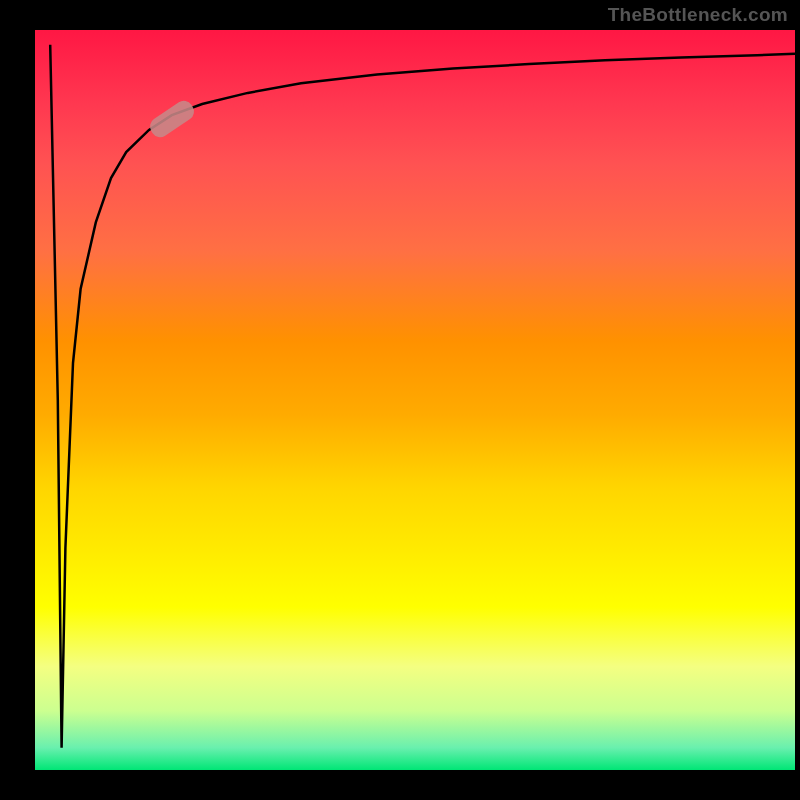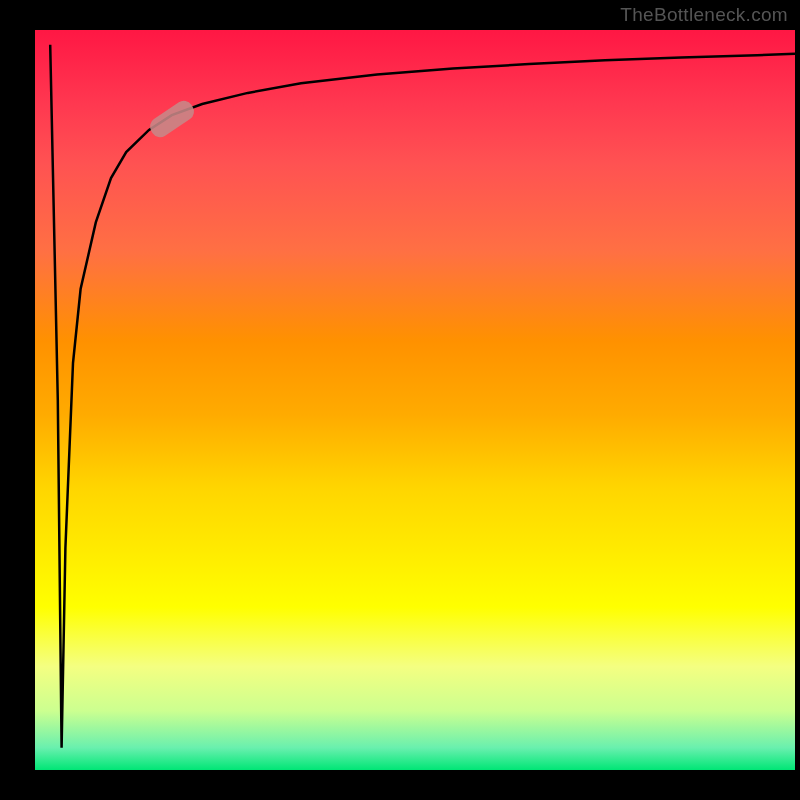--- a/index.html
+++ b/index.html
@@ -14,21 +14,21 @@
       position: relative;
       font-family: Arial, sans-serif;
       overflow: hidden;
     }
     .watermark {
       position: absolute;
       top: 4px;
       right: 12px;
       color: #555;
       font-size: 19px;
-      font-weight: normal;
+      font-weight: bold;
       z-index: 10;
       letter-spacing: 0.3px;
     }
     .plot-area {
       position: absolute;
       left: 35px;
       top: 30px;
       width: 760px;
       height: 740px;
       background: linear-gradient(to bottom,

